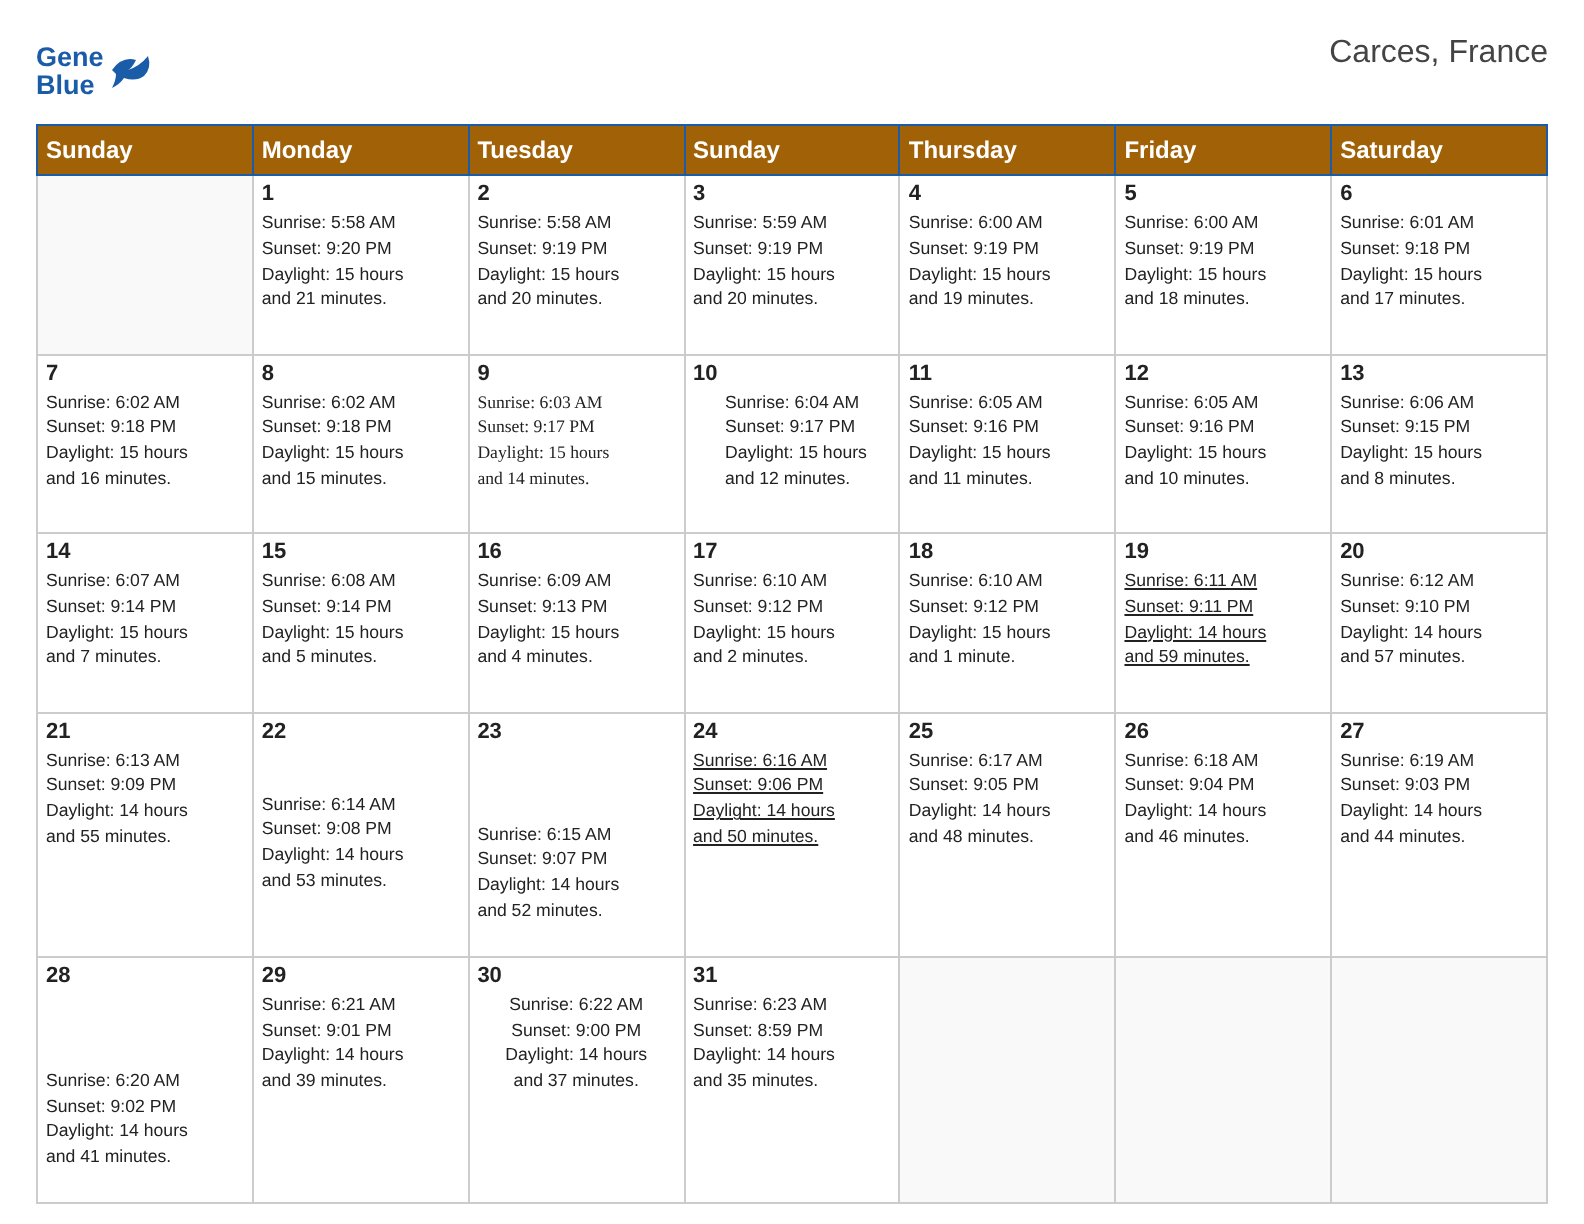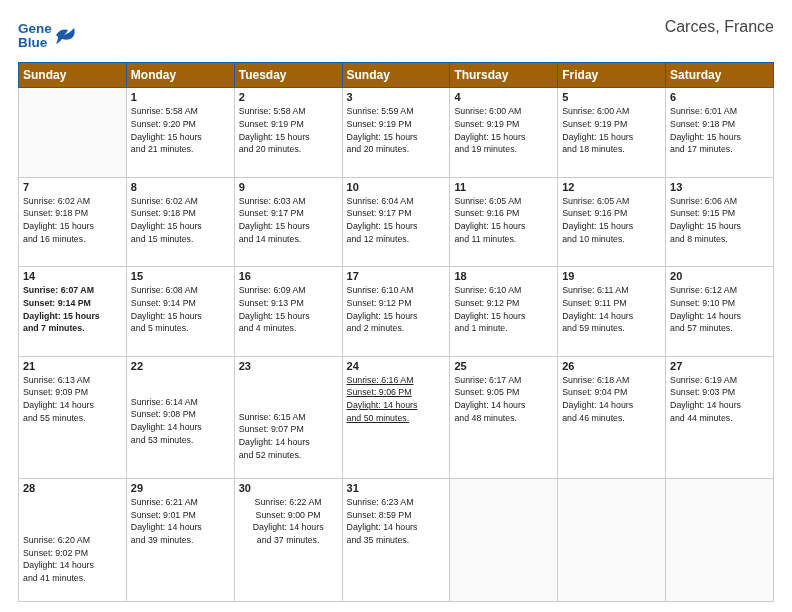--- a/index.html
+++ b/index.html
@@ -171,28 +171,28 @@
           </td>
           <td>
             <span class="day-num">8</span>
             <div class="day-info" style="white-space: pre-line;">Sunrise: 6:02 AM
 Sunset: 9:18 PM
 Daylight: 15 hours
 and 15 minutes.</div>
           </td>
           <td>
             <span class="day-num">9</span>
-            <div class="day-info" style="white-space: pre-line;">Sunrise: 6:03 AM
+            <div class="day-info" style="white-space: pre-line; font-family: Liberation Serif, serif;">Sunrise: 6:03 AM
 Sunset: 9:17 PM
 Daylight: 15 hours
 and 14 minutes.</div>
           </td>
           <td>
             <span class="day-num">10</span>
-            <div class="day-info" style="white-space: pre-line;">Sunrise: 6:04 AM
+            <div class="day-info" style="white-space: pre-line; margin-left: 16px;">Sunrise: 6:04 AM
 Sunset: 9:17 PM
 Daylight: 15 hours
 and 12 minutes.</div>
           </td>
           <td>
             <span class="day-num">11</span>
             <div class="day-info" style="white-space: pre-line;">Sunrise: 6:05 AM
 Sunset: 9:16 PM
 Daylight: 15 hours
 and 11 minutes.</div>
@@ -208,21 +208,21 @@
             <span class="day-num">13</span>
             <div class="day-info" style="white-space: pre-line;">Sunrise: 6:06 AM
 Sunset: 9:15 PM
 Daylight: 15 hours
 and 8 minutes.</div>
           </td>
         </tr>
         <tr>
           <td>
             <span class="day-num">14</span>
-            <div class="day-info" style="white-space: pre-line; font-weight: bold;">Sunrise: 6:07 AM
+            <div class="day-info" style="white-space: pre-line;">Sunrise: 6:07 AM
 Sunset: 9:14 PM
 Daylight: 15 hours
 and 7 minutes.</div>
           </td>
           <td>
             <span class="day-num">15</span>
             <div class="day-info" style="white-space: pre-line;">Sunrise: 6:08 AM
 Sunset: 9:14 PM
 Daylight: 15 hours
 and 5 minutes.</div>
@@ -243,21 +243,21 @@
           </td>
           <td>
             <span class="day-num">18</span>
             <div class="day-info" style="white-space: pre-line;">Sunrise: 6:10 AM
 Sunset: 9:12 PM
 Daylight: 15 hours
 and 1 minute.</div>
           </td>
           <td>
             <span class="day-num">19</span>
-            <div class="day-info" style="white-space: pre-line;">Sunrise: 6:11 AM
+            <div class="day-info" style="white-space: pre-line; text-decoration: underline;">Sunrise: 6:11 AM
 Sunset: 9:11 PM
 Daylight: 14 hours
 and 59 minutes.</div>
           </td>
           <td>
             <span class="day-num">20</span>
             <div class="day-info" style="white-space: pre-line;">Sunrise: 6:12 AM
 Sunset: 9:10 PM
 Daylight: 14 hours
 and 57 minutes.</div>

